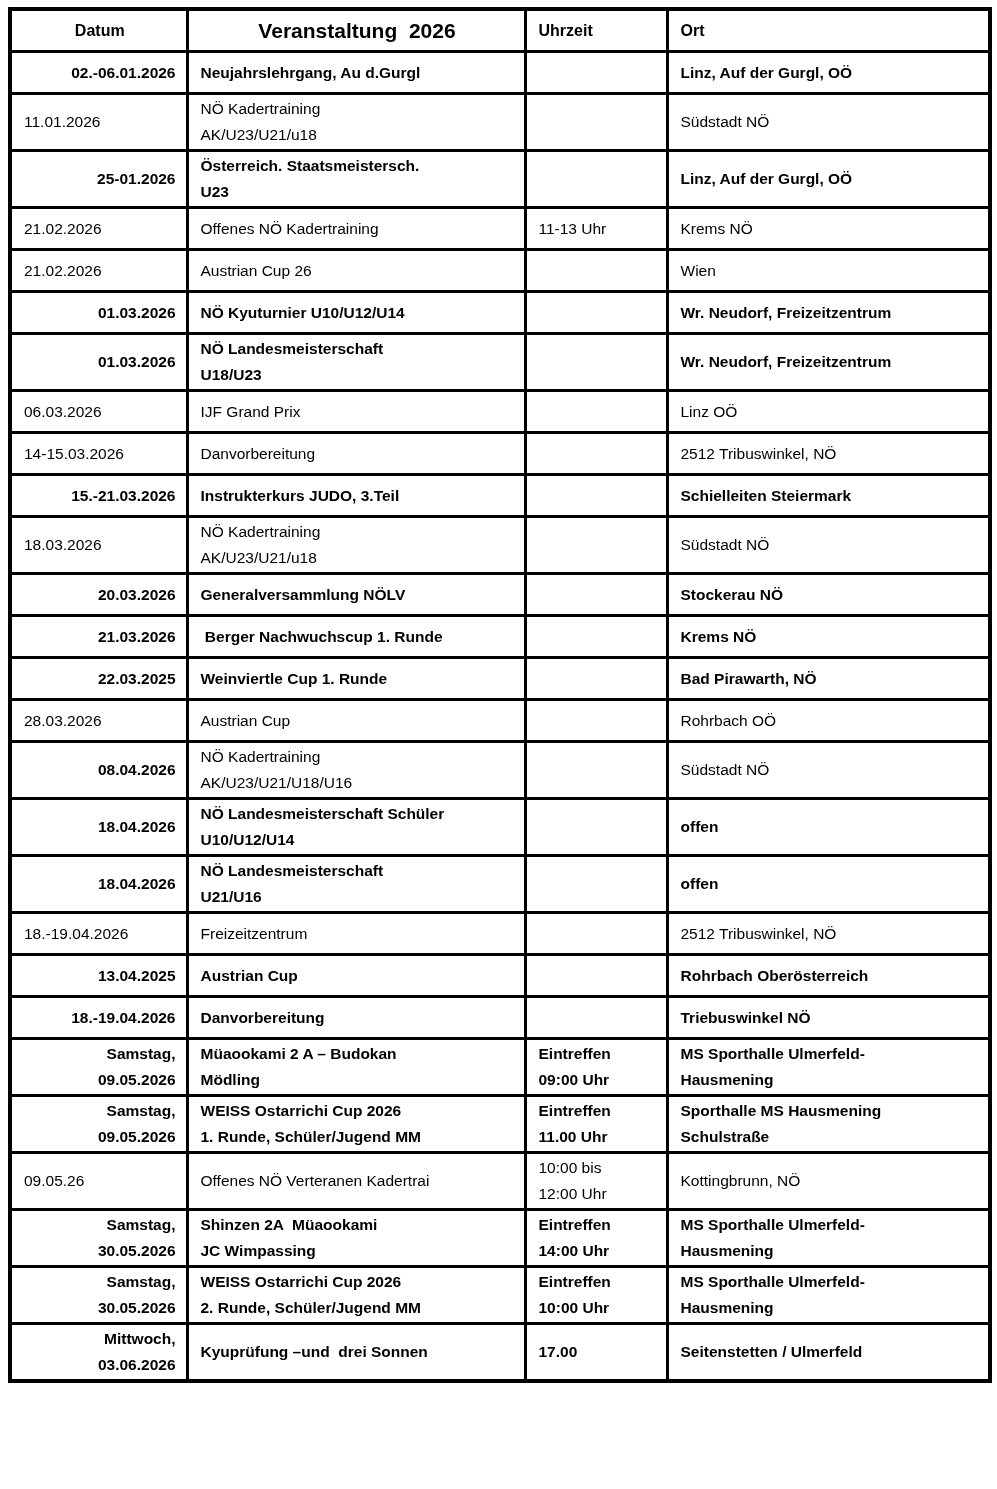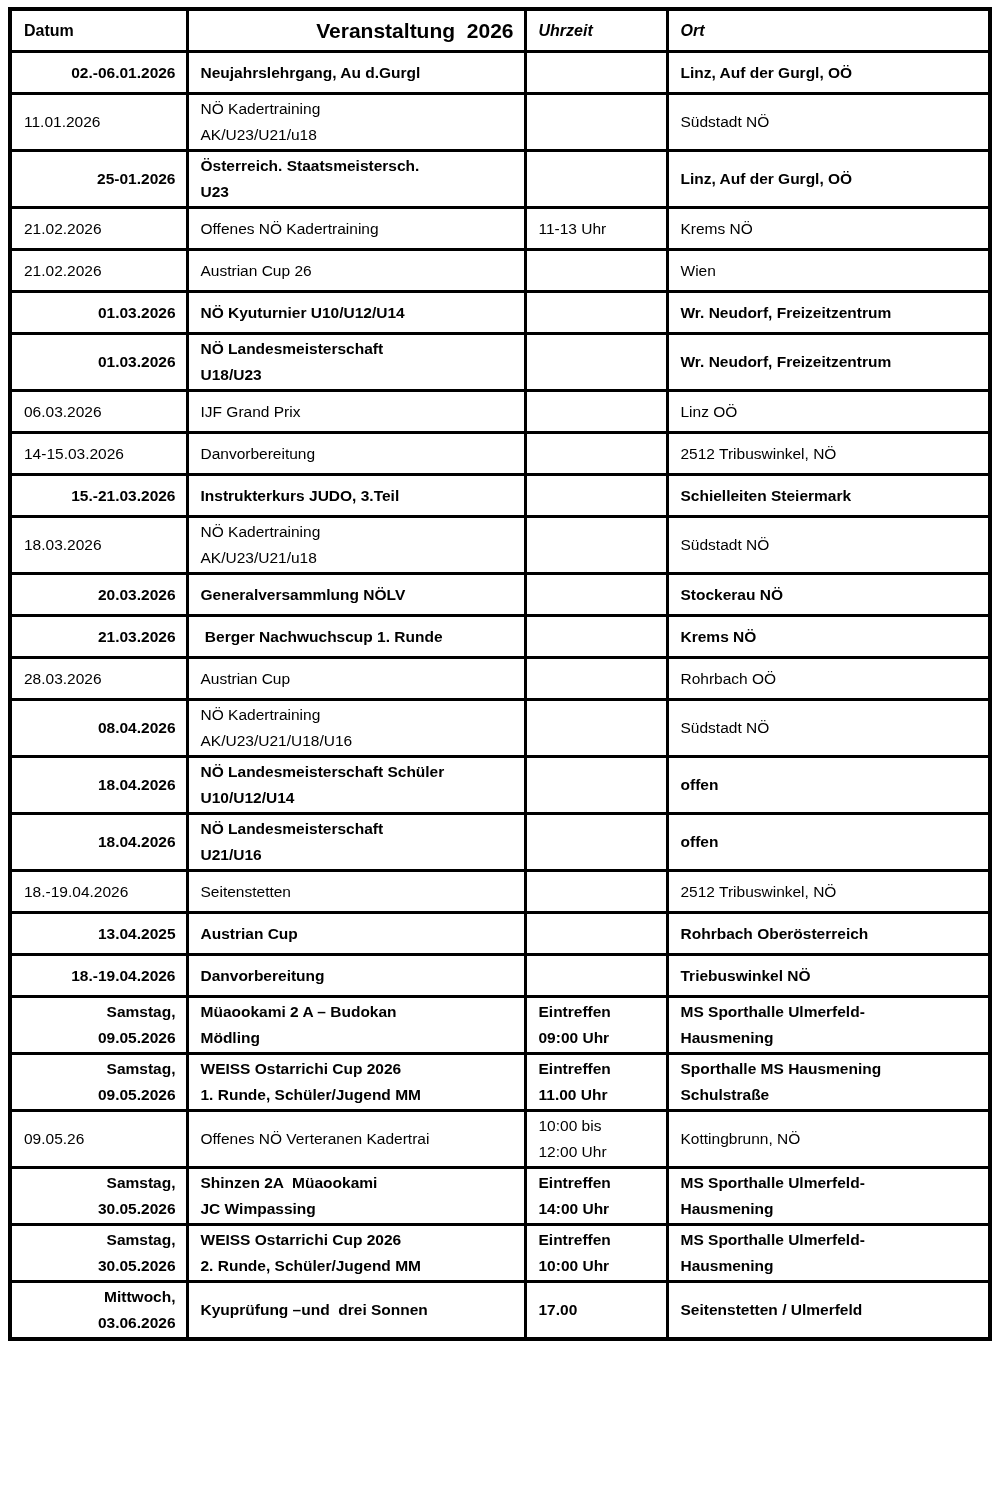--- a/index.html
+++ b/index.html
@@ -34,26 +34,26 @@
     line-height: 26px;
     height: 37px;
     white-space: pre-wrap;
     overflow: hidden;
     text-align: left;
   }
   th {
     font-weight: 700;
     font-size: 16px;
   }
-  th.h-datum { }
+  th.h-datum { text-align: center; }
   th.h-veranstaltung {
-    text-align: right;
+    text-align: center;
     font-size: 21px;
   }
-  th.h-uhrzeit, th.h-ort { text-align: left; font-style: italic; }
+  th.h-uhrzeit, th.h-ort { text-align: left; }
   tr.bold td { font-weight: 700; }
   td.bold { font-weight: 700; text-align: right; }
 </style>
 </head>
 <body>
 
 <div class="page">
   <table class="events">
     <colgroup>
       <col class="c-datum">
@@ -145,20 +145,26 @@
           <td>Generalversammlung NÖLV</td>
           <td></td>
           <td>Stockerau NÖ</td>
         </tr>
         <tr class="bold">
           <td class="bold">21.03.2026</td>
           <td> Berger Nachwuchscup 1. Runde</td>
           <td></td>
           <td>Krems NÖ</td>
         </tr>
+        <tr class="bold">
+          <td class="bold">22.03.2025</td>
+          <td>Weinviertle Cup 1. Runde</td>
+          <td></td>
+          <td>Bad Pirawarth, NÖ</td>
+        </tr>
         <tr>
           <td>28.03.2026</td>
           <td>Austrian Cup</td>
           <td></td>
           <td>Rohrbach OÖ</td>
         </tr>
         <tr>
           <td class="bold">08.04.2026</td>
           <td>NÖ Kadertraining
 AK/U23/U21/U18/U16</td>
@@ -174,21 +180,21 @@
         </tr>
         <tr class="bold">
           <td class="bold">18.04.2026</td>
           <td>NÖ Landesmeisterschaft
 U21/U16</td>
           <td></td>
           <td>offen</td>
         </tr>
         <tr>
           <td>18.-19.04.2026</td>
-          <td>Seitenstetten</td>
+          <td>Freizeitzentrum</td>
           <td></td>
           <td>2512 Tribuswinkel, NÖ</td>
         </tr>
         <tr class="bold">
           <td class="bold">13.04.2025</td>
           <td>Austrian Cup</td>
           <td></td>
           <td>Rohrbach Oberösterreich</td>
         </tr>
         <tr class="bold">

